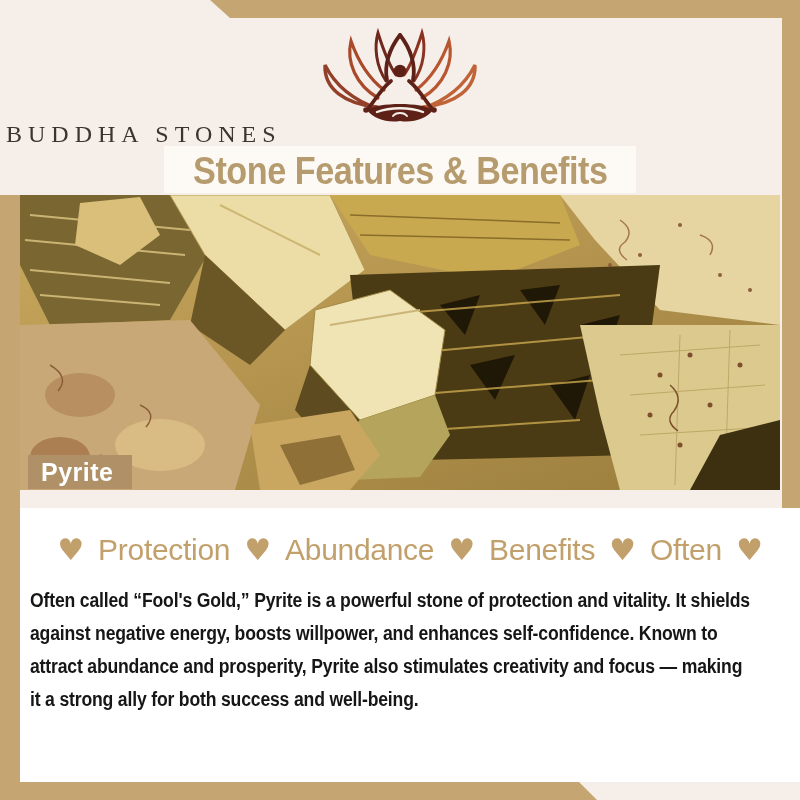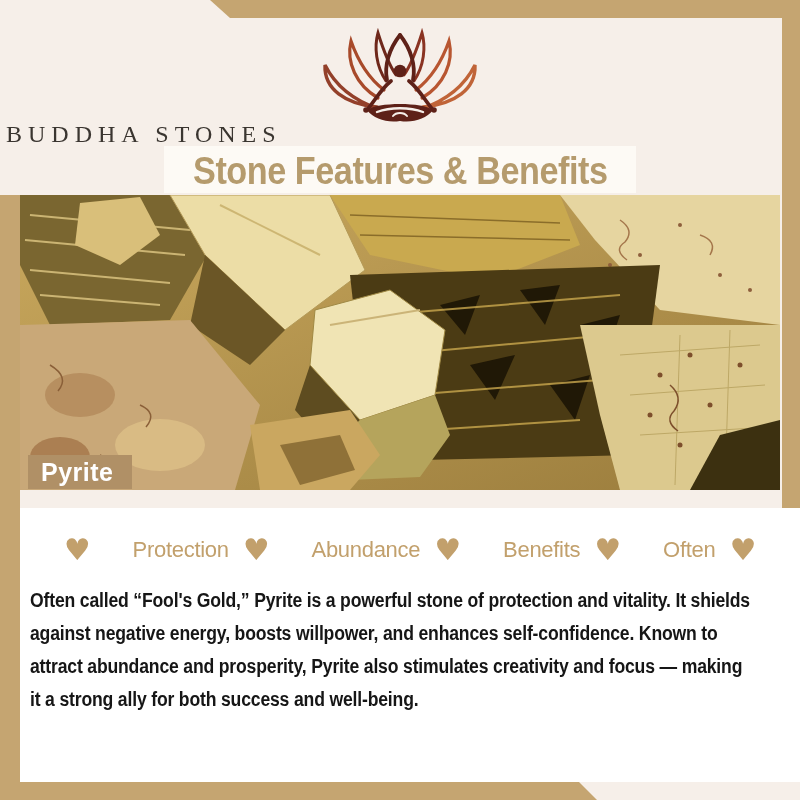--- a/index.html
+++ b/index.html
@@ -46,21 +46,21 @@
   
   .panel{position:absolute;left:20px;top:508px;width:780px;height:274px;
     background:var(--panel-white,#fff);}
   
   .benefits{
     position:absolute;left:20px;top:528px;width:780px;height:44px;
     display:flex;align-items:center;justify-content:center;gap:14px;
     color:var(--hearts-tan,#c2a06c);
   }
   .benefits .heart{font-size:30px;line-height:1;font-family:"DejaVu Sans",sans-serif;}
-  .benefits .word{font-size:22px;line-height:1;letter-spacing:-.3px;margin-left:28px;}
+  .benefits .word{font-size:30px;line-height:1;letter-spacing:-.3px;}
   
   .description{
     position:absolute;left:30px;top:584px;width:860px;
     transform:scaleX(.88);transform-origin:0 0;
     color:var(--text-dark,#161616);
   }
   .description .dline{
     font-size:20px;font-weight:bold;line-height:33px;white-space:nowrap;
     letter-spacing:-.2px;
   }

